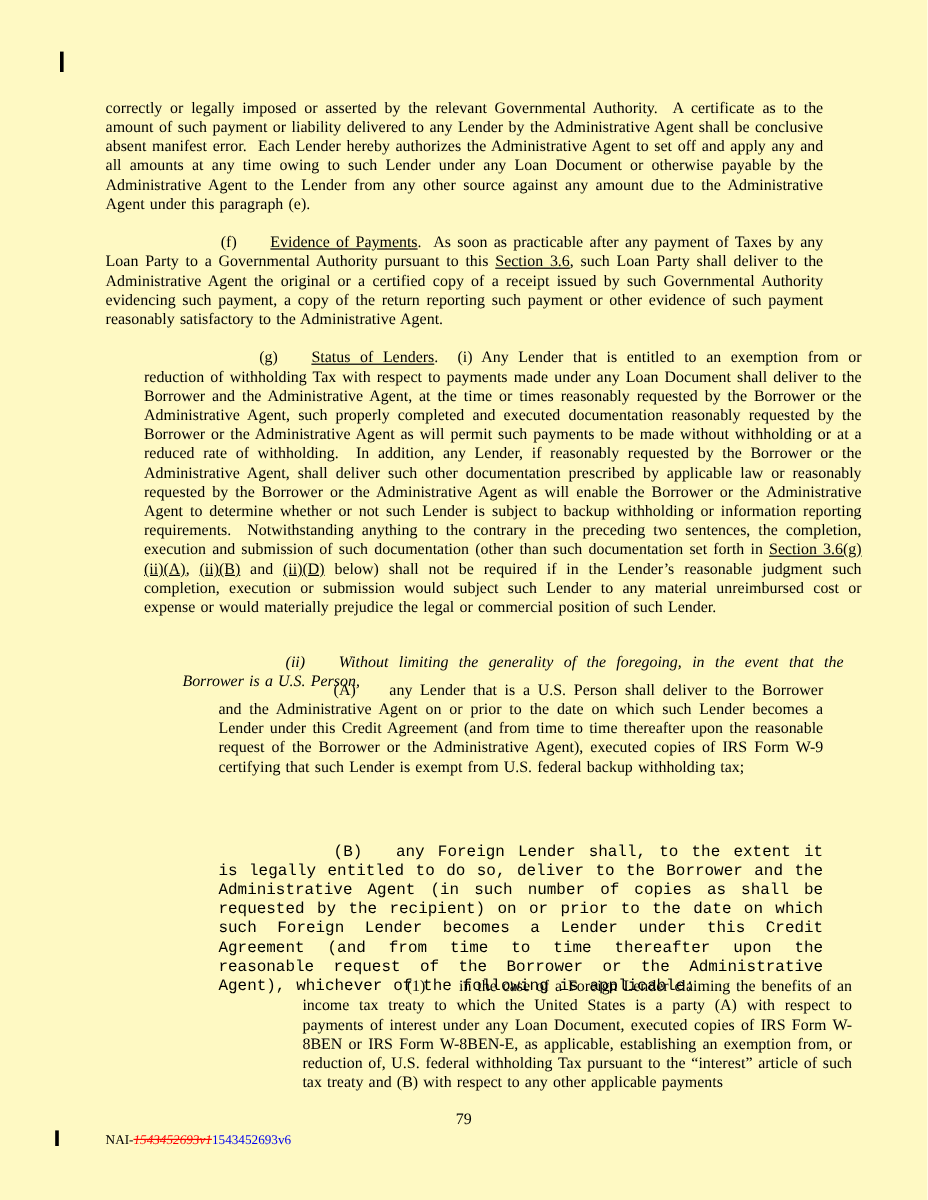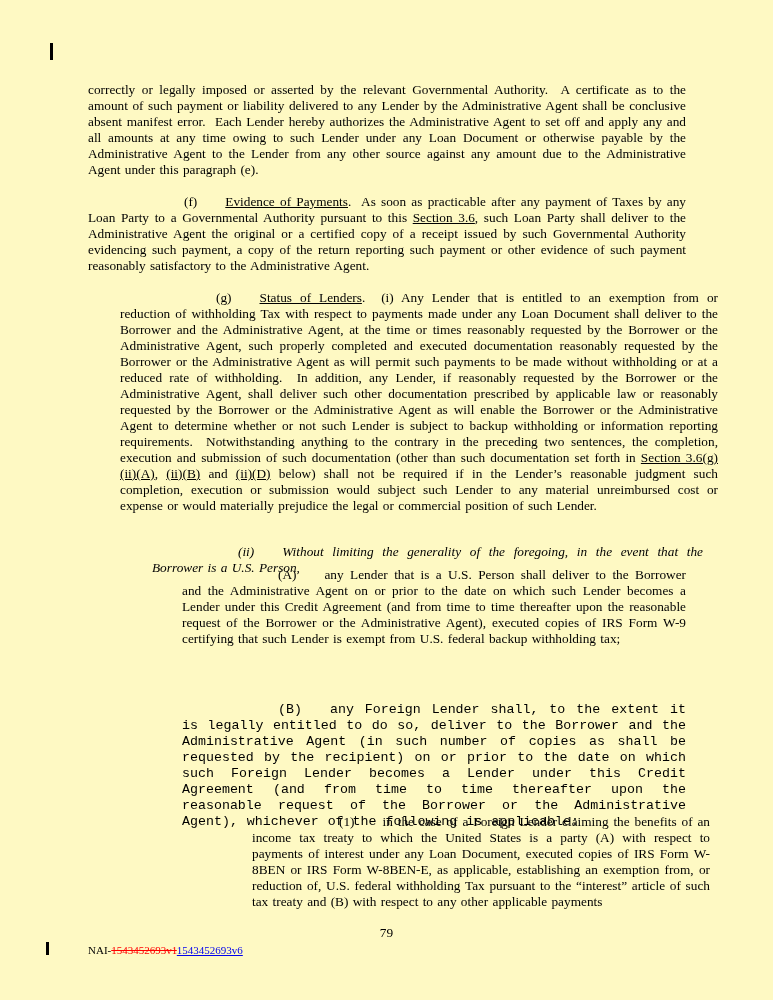--- a/index.html
+++ b/index.html
@@ -38,22 +38,22 @@
     font-size: 13.3px;
     line-height: 16px;
   }
   .footer {
     position: absolute;
     left: 88px; top: 944px;
     font-size: 11px;
     line-height: 13px;
     white-space: nowrap;
   }
-  .footer .del { color: #ff0000; text-decoration: line-through; }
-  .footer .ins { color: #0000ee; text-decoration: underline; }
+  .footer .del { color: #ff0000; text-decoration: line-through; font-style: italic; }
+  .footer .ins { color: #0000ee; }
 
   .change-bar {
     position: absolute;
     width: 2.5px;
     background: #000000;
   }
   #bar-top    { left: 50px; top: 43px;  height: 17px; }
   #bar-bottom { left: 46px; top: 942px; height: 13px; }
 </style>
 </head>

